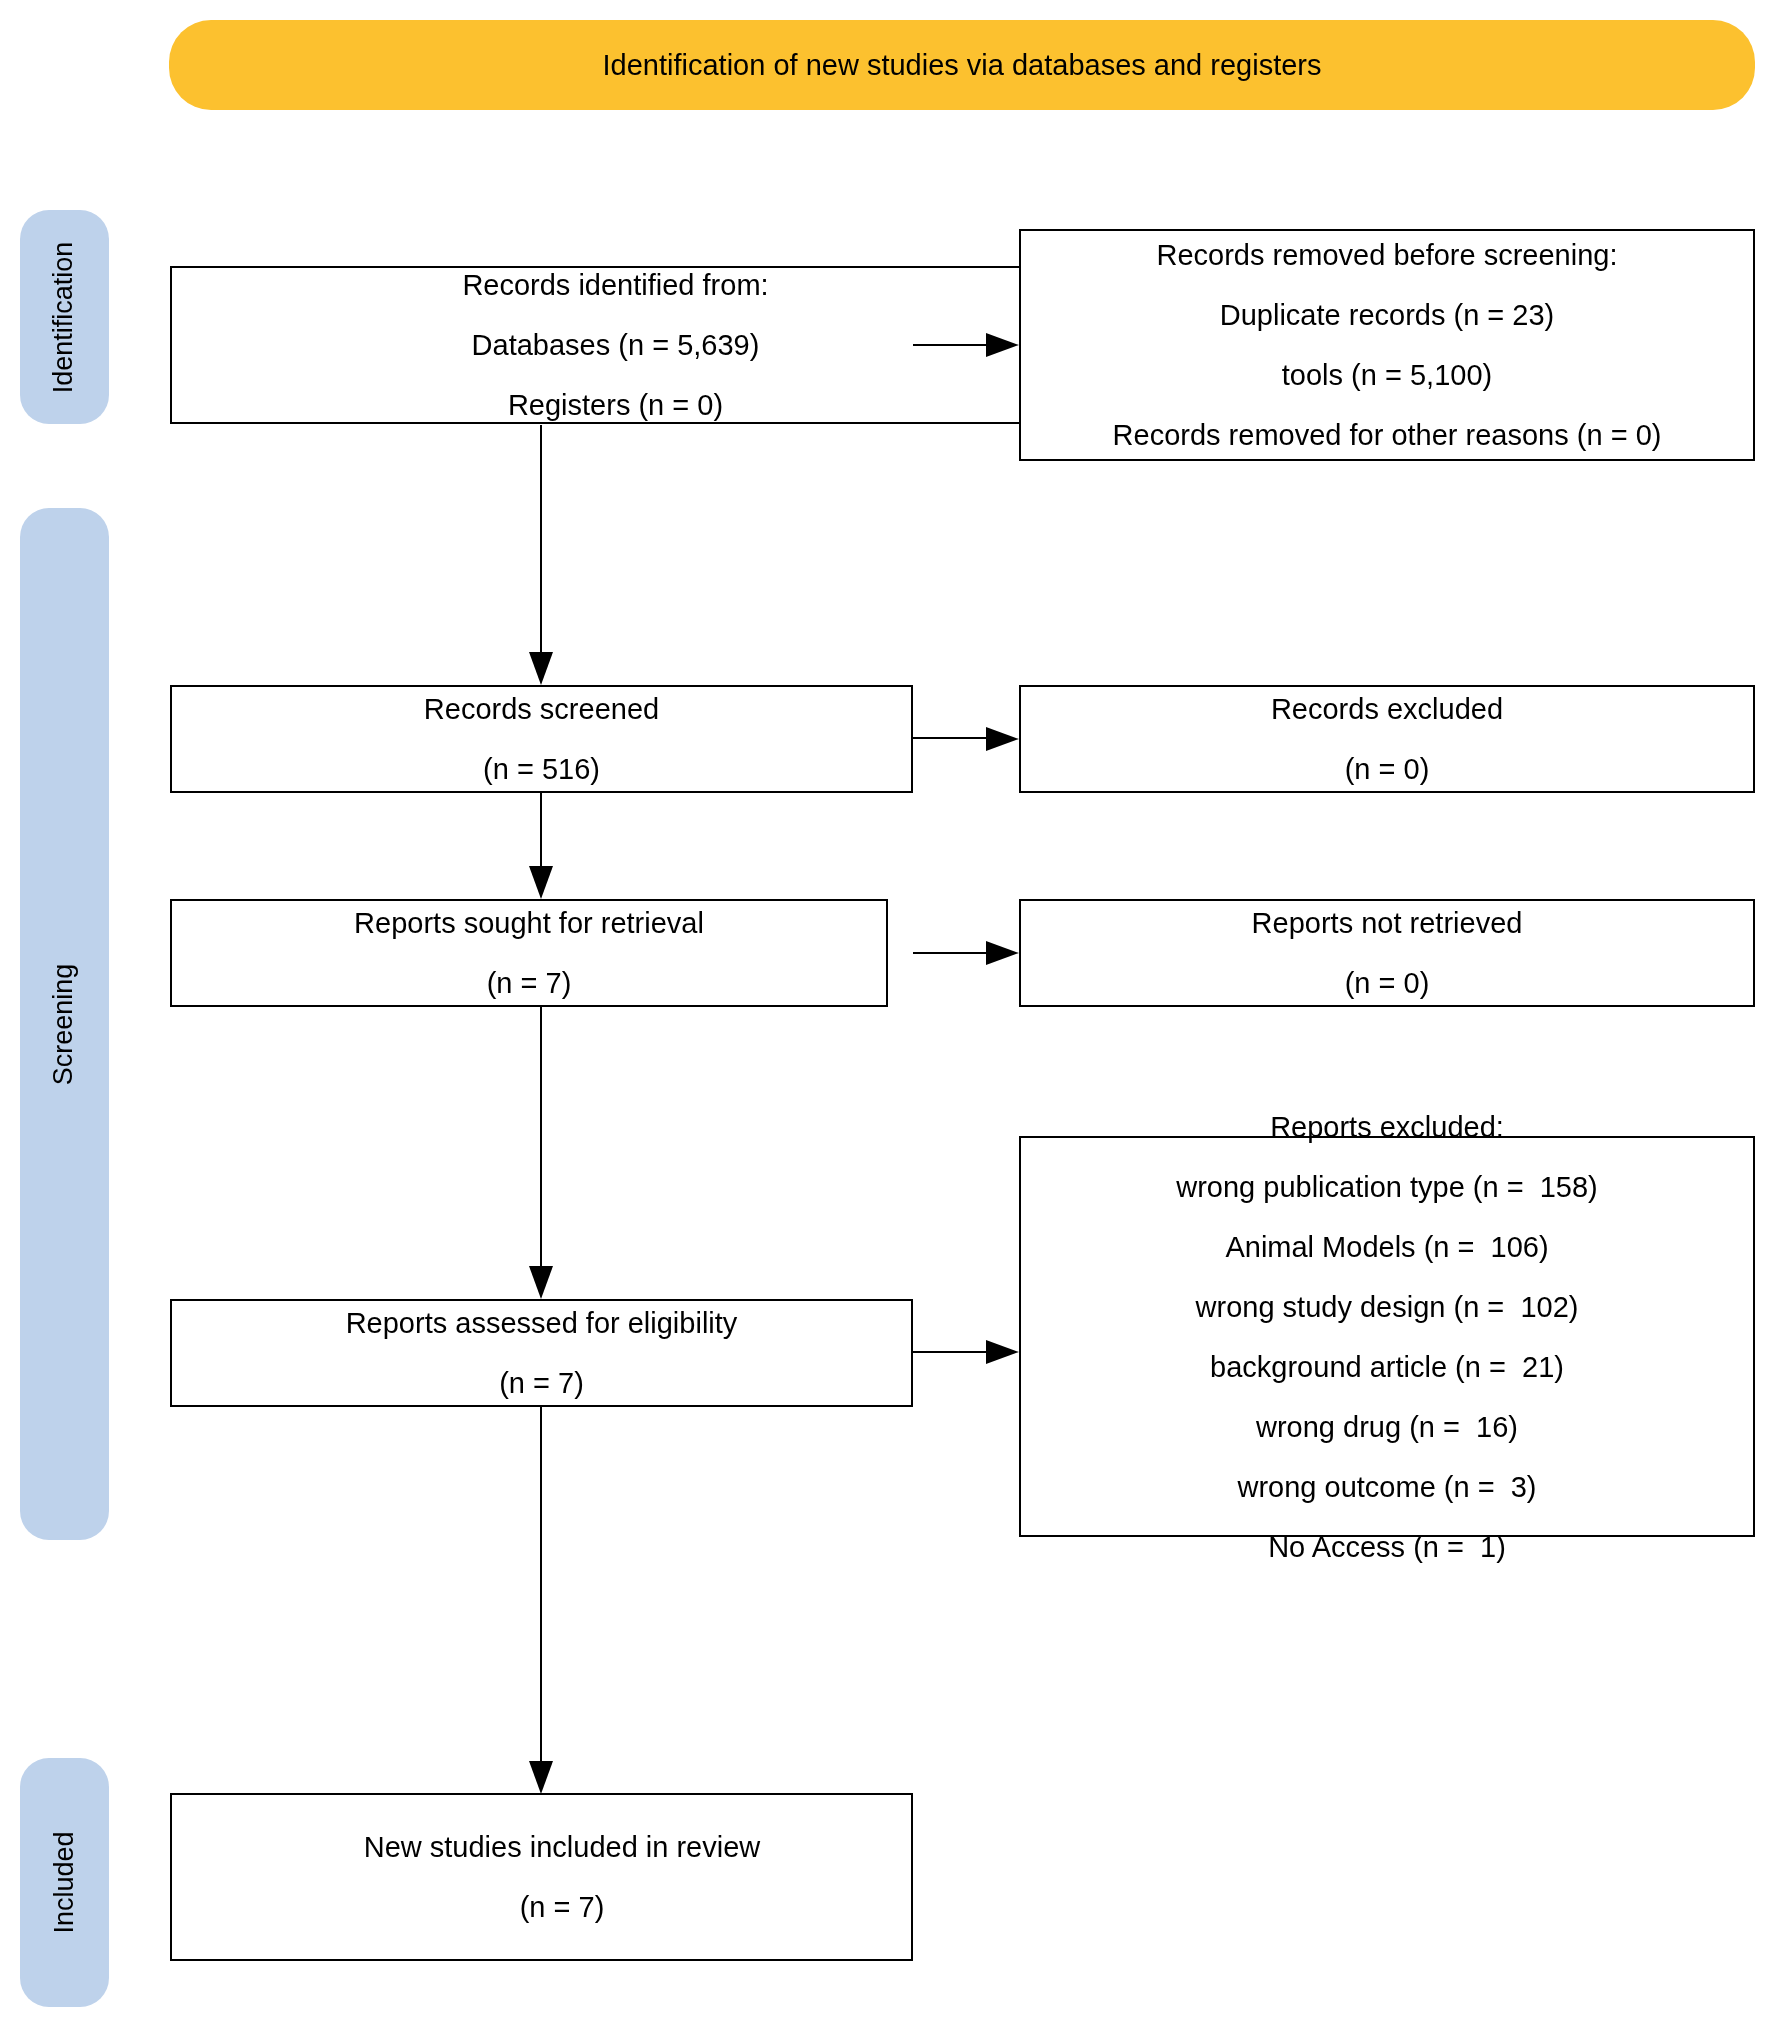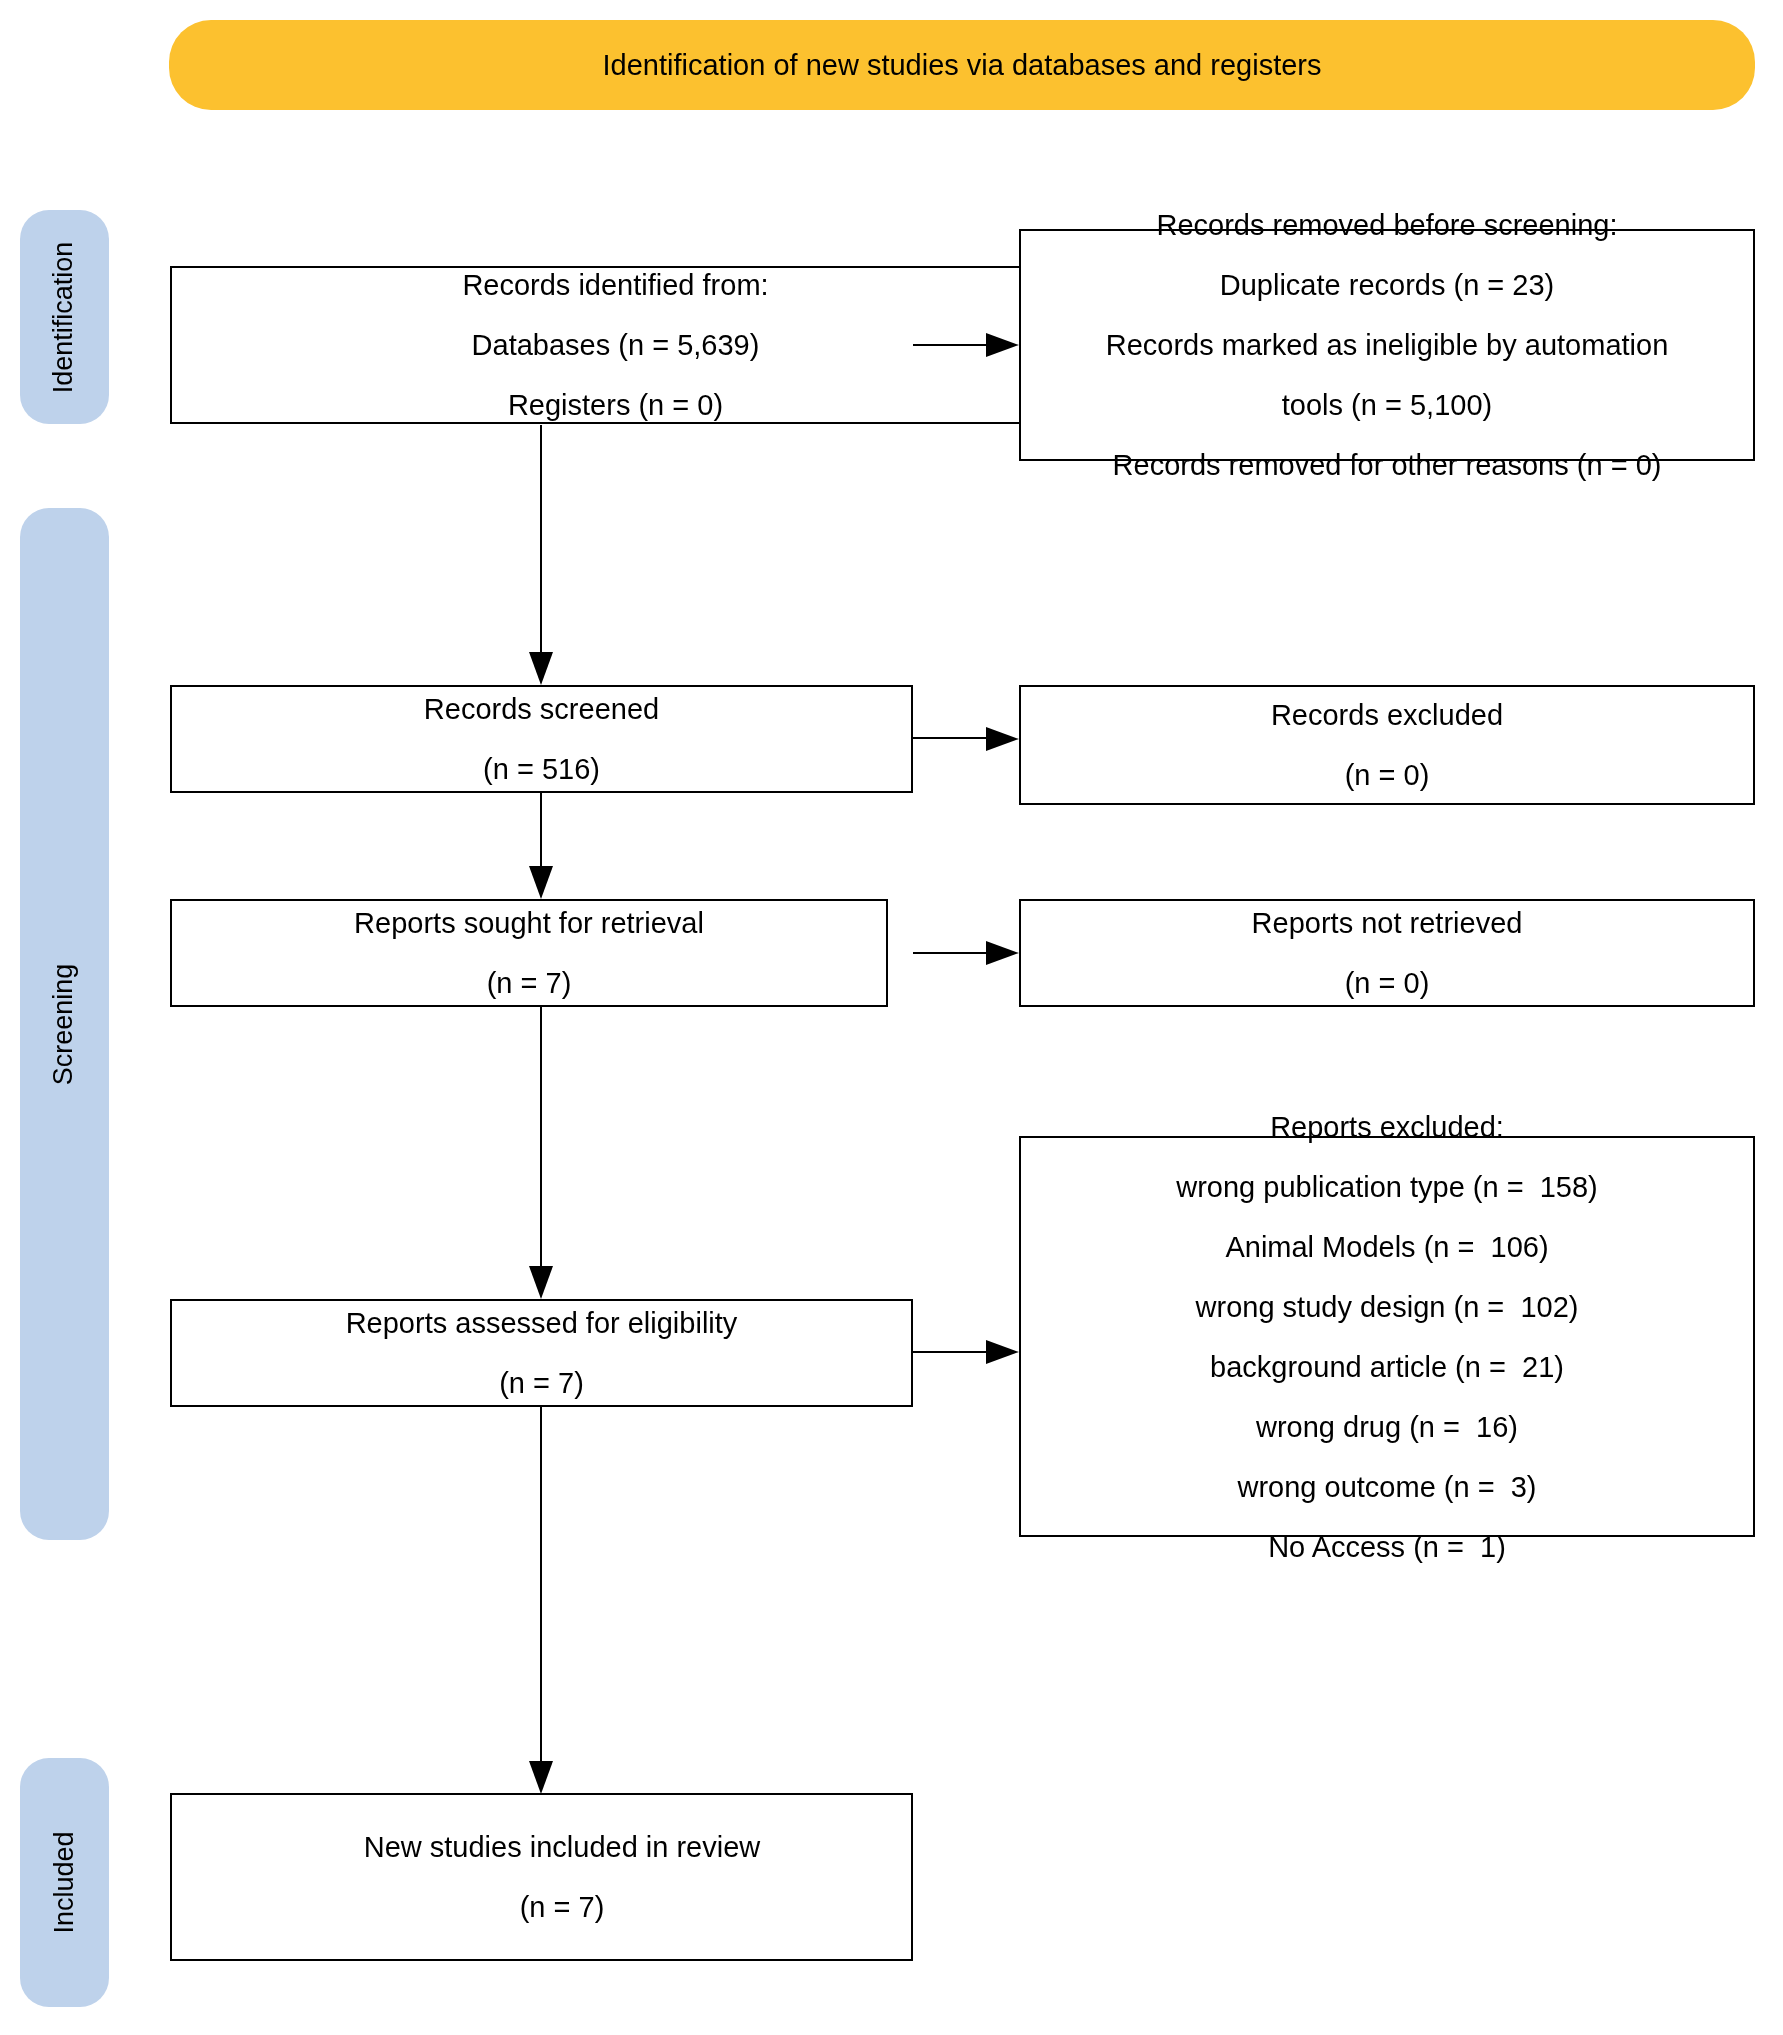--- a/index.html
+++ b/index.html
@@ -82,30 +82,29 @@
   </div>
 
   <div class="box" style="left:170px; top:266px; width:891px; height:158px;">
     <div class="line">Records identified from:</div>
     <div class="line">Databases (n = 5,639)</div>
     <div class="line">Registers (n = 0)</div>
   </div>
   <div class="box" style="left:1019px; top:229px; width:736px; height:232px;">
     <div class="line">Records removed before screening:</div>
     <div class="line">Duplicate records (n = 23)</div>
-    <div class="line">Records marked as ineligible by automation</div>
     <div class="line">tools (n = 5,100)</div>
     <div class="line">Records removed for other reasons (n = 0)</div>
   </div>
 
   <div class="box" style="left:170px; top:685px; width:743px; height:108px;">
     <div class="line">Records screened</div>
     <div class="line">(n = 516)</div>
   </div>
-  <div class="box" style="left:1019px; top:685px; width:736px; height:120px;">
+  <div class="box" style="left:1019px; top:685px; width:736px; height:108px;">
     <div class="line">Records excluded</div>
     <div class="line">(n = 0)</div>
   </div>
 
   <div class="box" style="left:170px; top:899px; width:718px; height:108px;">
     <div class="line">Reports sought for retrieval</div>
     <div class="line">(n = 7)</div>
   </div>
   <div class="box" style="left:1019px; top:899px; width:736px; height:108px;">
     <div class="line">Reports not retrieved</div>

